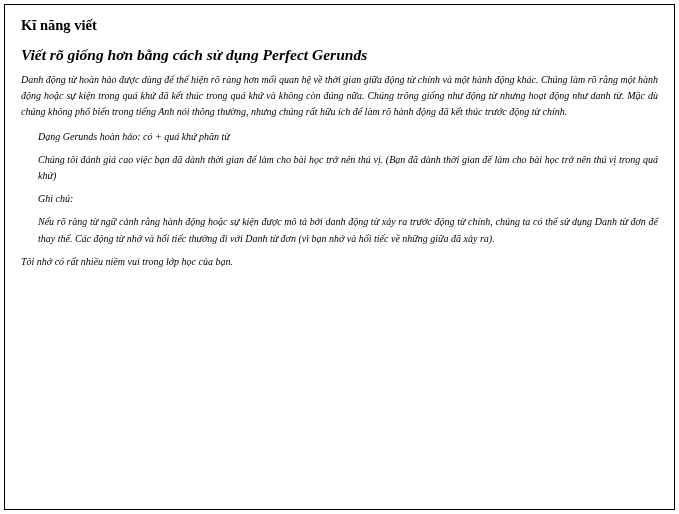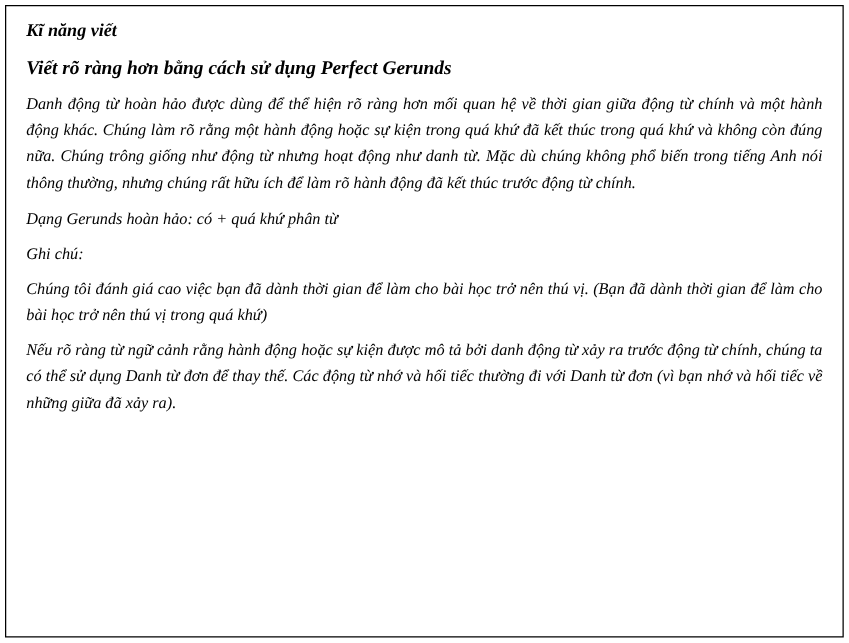--- a/index.html
+++ b/index.html
@@ -28,63 +28,64 @@
     width: 671px;
     height: 506px;
     box-sizing: border-box;
     border: 1px solid #000000;
     background: #ffffff;
     padding: 10px 16px 6px 16px;
     overflow: hidden;
   }
   .heading {
     font-weight: bold;
-    font-style: italic;
     font-size: 14.5px;
     line-height: 1.5;
     margin: 0 0 2px 0;
   }
   .subheading {
     font-weight: bold;
     font-style: italic;
     font-size: 15.5px;
     line-height: 1.5;
     margin: 6px 0 6px 0;
   }
   .para {
     font-style: italic;
-    font-size: 13px;
+    font-size: 10px;
     line-height: 1.62;
     margin: 0 0 8px 0;
     text-align: justify;
     text-justify: inter-word;
   }
   .para.tight {
     margin-bottom: 7px;
+    margin-left: 17px;
   }
   .para.last {
     margin-bottom: 0;
   }
 </style>
 </head>
 <body>
 
 <div class="page">
   <div class="doc-frame">
 
     <div class="heading">Kĩ năng viết</div>
 
-    <div class="subheading">Viết rõ ràng hơn bằng cách sử dụng Perfect Gerunds</div>
+    <div class="subheading">Viết rõ giống hơn bằng cách sử dụng Perfect Gerunds</div>
 
     <p class="para">Danh động từ hoàn hảo được dùng để thể hiện rõ ràng hơn mối quan hệ về thời gian giữa động từ chính và một hành động khác. Chúng làm rõ rằng một hành động hoặc sự kiện trong quá khứ đã kết thúc trong quá khứ và không còn đúng nữa. Chúng trông giống như động từ nhưng hoạt động như danh từ. Mặc dù chúng không phổ biến trong tiếng Anh nói thông thường, nhưng chúng rất hữu ích để làm rõ hành động đã kết thúc trước động từ chính.</p>
 
     <p class="para tight">Dạng Gerunds hoàn hảo: có + quá khứ phân từ</p>
 
 
+    <p class="para tight">Chúng tôi đánh giá cao việc bạn đã dành thời gian để làm cho bài học trở nên thú vị. (Bạn đã dành thời gian để làm cho bài học trở nên thú vị trong quá khứ)</p>
+
     <p class="para tight">Ghi chú:</p>
-
-    <p class="para tight">Chúng tôi đánh giá cao việc bạn đã dành thời gian để làm cho bài học trở nên thú vị. (Bạn đã dành thời gian để làm cho bài học trở nên thú vị trong quá khứ)</p>
 
     <p class="para tight">Nếu rõ ràng từ ngữ cảnh rằng hành động hoặc sự kiện được mô tả bởi danh động từ xảy ra trước động từ chính, chúng ta có thể sử dụng Danh từ đơn để thay thế. Các động từ nhớ và hối tiếc thường đi với Danh từ đơn (vì bạn nhớ và hối tiếc về những giữa đã xảy ra).</p>
 
+    <p class="para last">Tôi nhớ có rất nhiều niềm vui trong lớp học của bạn.</p>
 
   </div>
 </div>
 
 </body></html>

